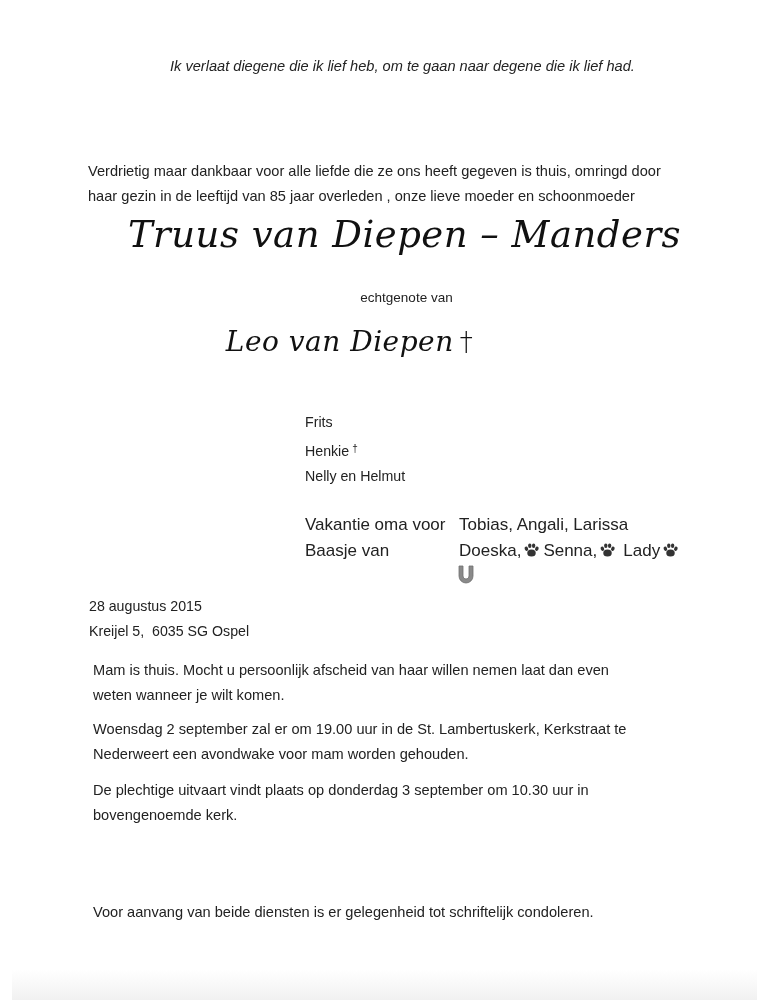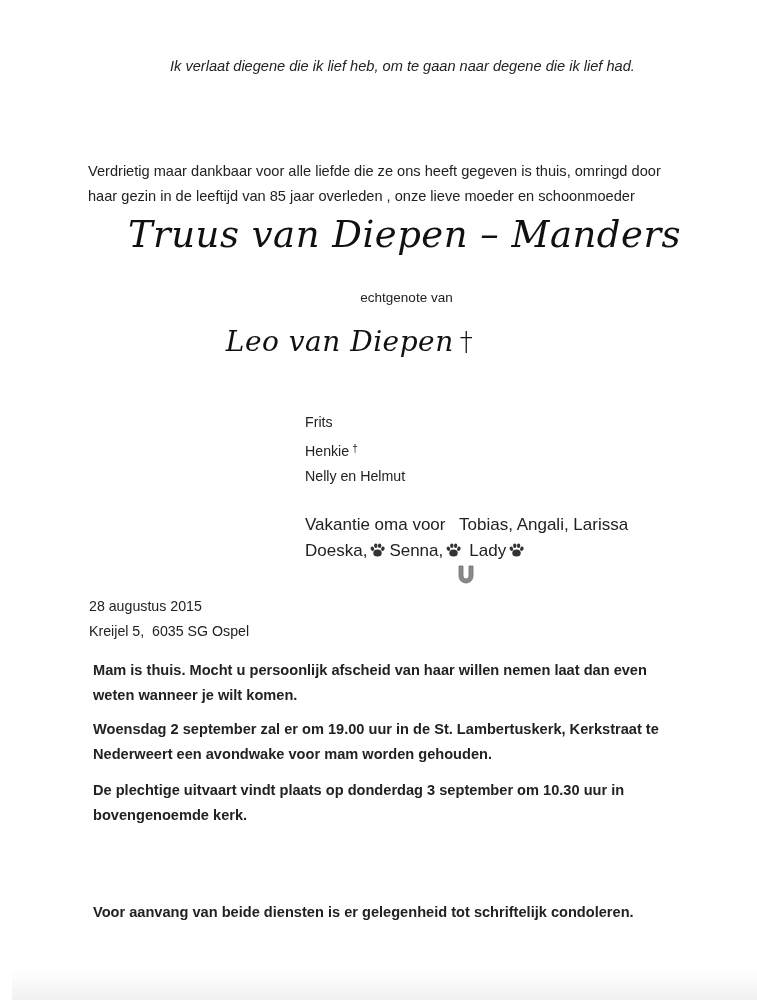--- a/index.html
+++ b/index.html
@@ -109,21 +109,21 @@
       line-height: 25px;
       color: #222;
     }
 
     .para {
       left: 81px;
       font-size: 14.6px;
       line-height: 24.5px;
       color: #222;
     }
-    .para div { white-space: nowrap; font-weight: bold; }
+    .para div { white-space: nowrap; }
   </style>
 </head>
 <body>
 
 <div class="page">
 
   <div class="abs motto">Ik verlaat diegene die ik lief heb, om te gaan naar degene die ik lief had.</div>
 
   <div class="abs intro">
     <div>Verdrietig maar dankbaar voor alle liefde die ze ons heeft gegeven is thuis, omringd door</div>
@@ -149,20 +149,21 @@
       <span>Nelly en Helmut</span>
     </div>
   </div>
 
   <div class="abs relations">
     <div class="row">
       <span class="label">Vakantie oma voor</span>
       <span class="value">Tobias, Angali, Larissa</span>
     </div>
     <div class="row">
+      <span class="label">Baasje van</span>
       <span class="value">
         <span>Doeska,</span>
         <svg class="paw" viewBox="0 0 20 18">
             <g fill="#333">
               <ellipse cx="10" cy="12.5" rx="5" ry="4.2"></ellipse>
               <ellipse cx="4" cy="7.5" rx="2" ry="2.6" transform="rotate(-25 4 7.5)"></ellipse>
               <ellipse cx="8" cy="4" rx="2" ry="2.7"></ellipse>
               <ellipse cx="12.5" cy="4" rx="2" ry="2.7"></ellipse>
               <ellipse cx="16.3" cy="7.5" rx="2" ry="2.6" transform="rotate(25 16.3 7.5)"></ellipse>
             </g>

